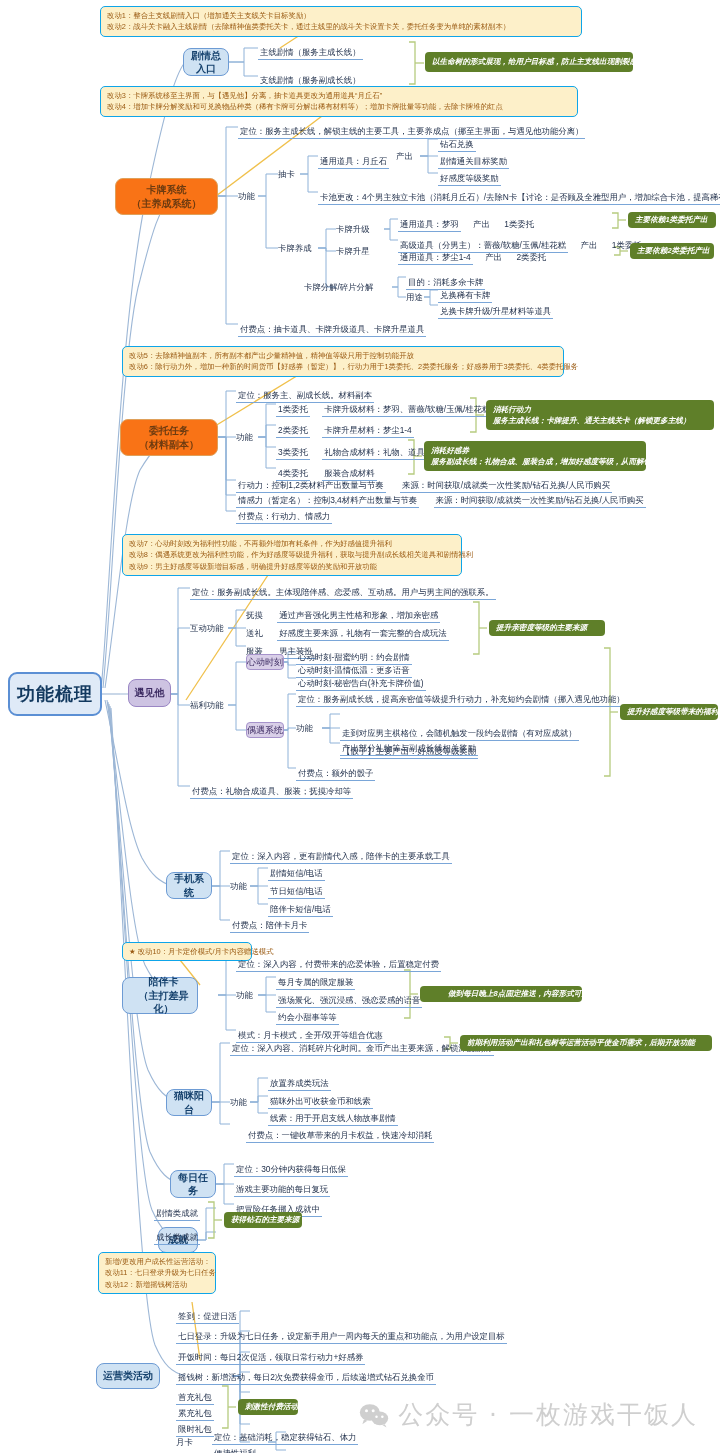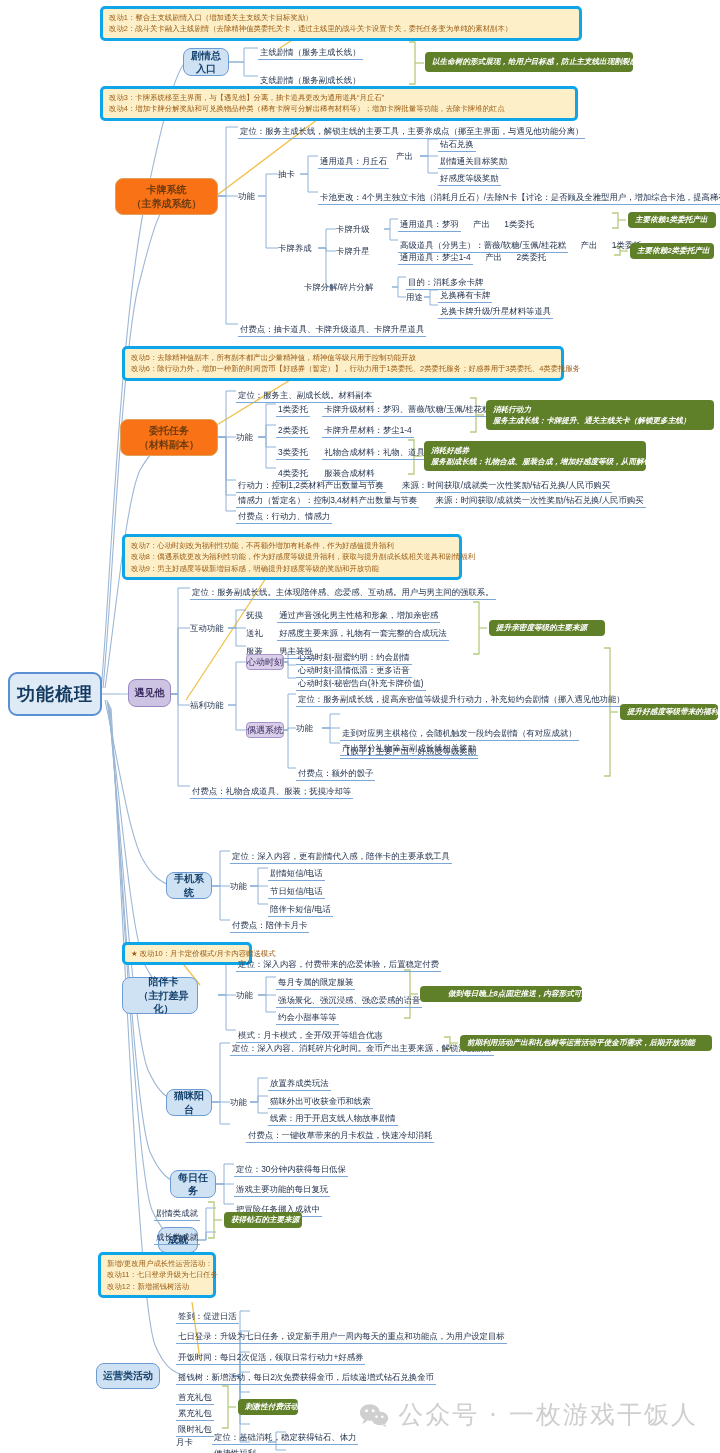--- a/index.html
+++ b/index.html
@@ -68,21 +68,21 @@
   }
 
   
   .label{
     font-size:8.4px;color:#23324d;white-space:nowrap;line-height:1.2;
   }
 
   
   .note{
     background:#fdf0c9;
-    border:3px solid #0ea5e9;
+    border:1px solid #0ea5e9;
     border-radius:5px;
     padding:3px 6px;
     color:#9a5a12;
     font-size:7.4px;
     line-height:1.55;
     white-space:nowrap;
   }
   .note .ln{display:block;}
 
   .green{

